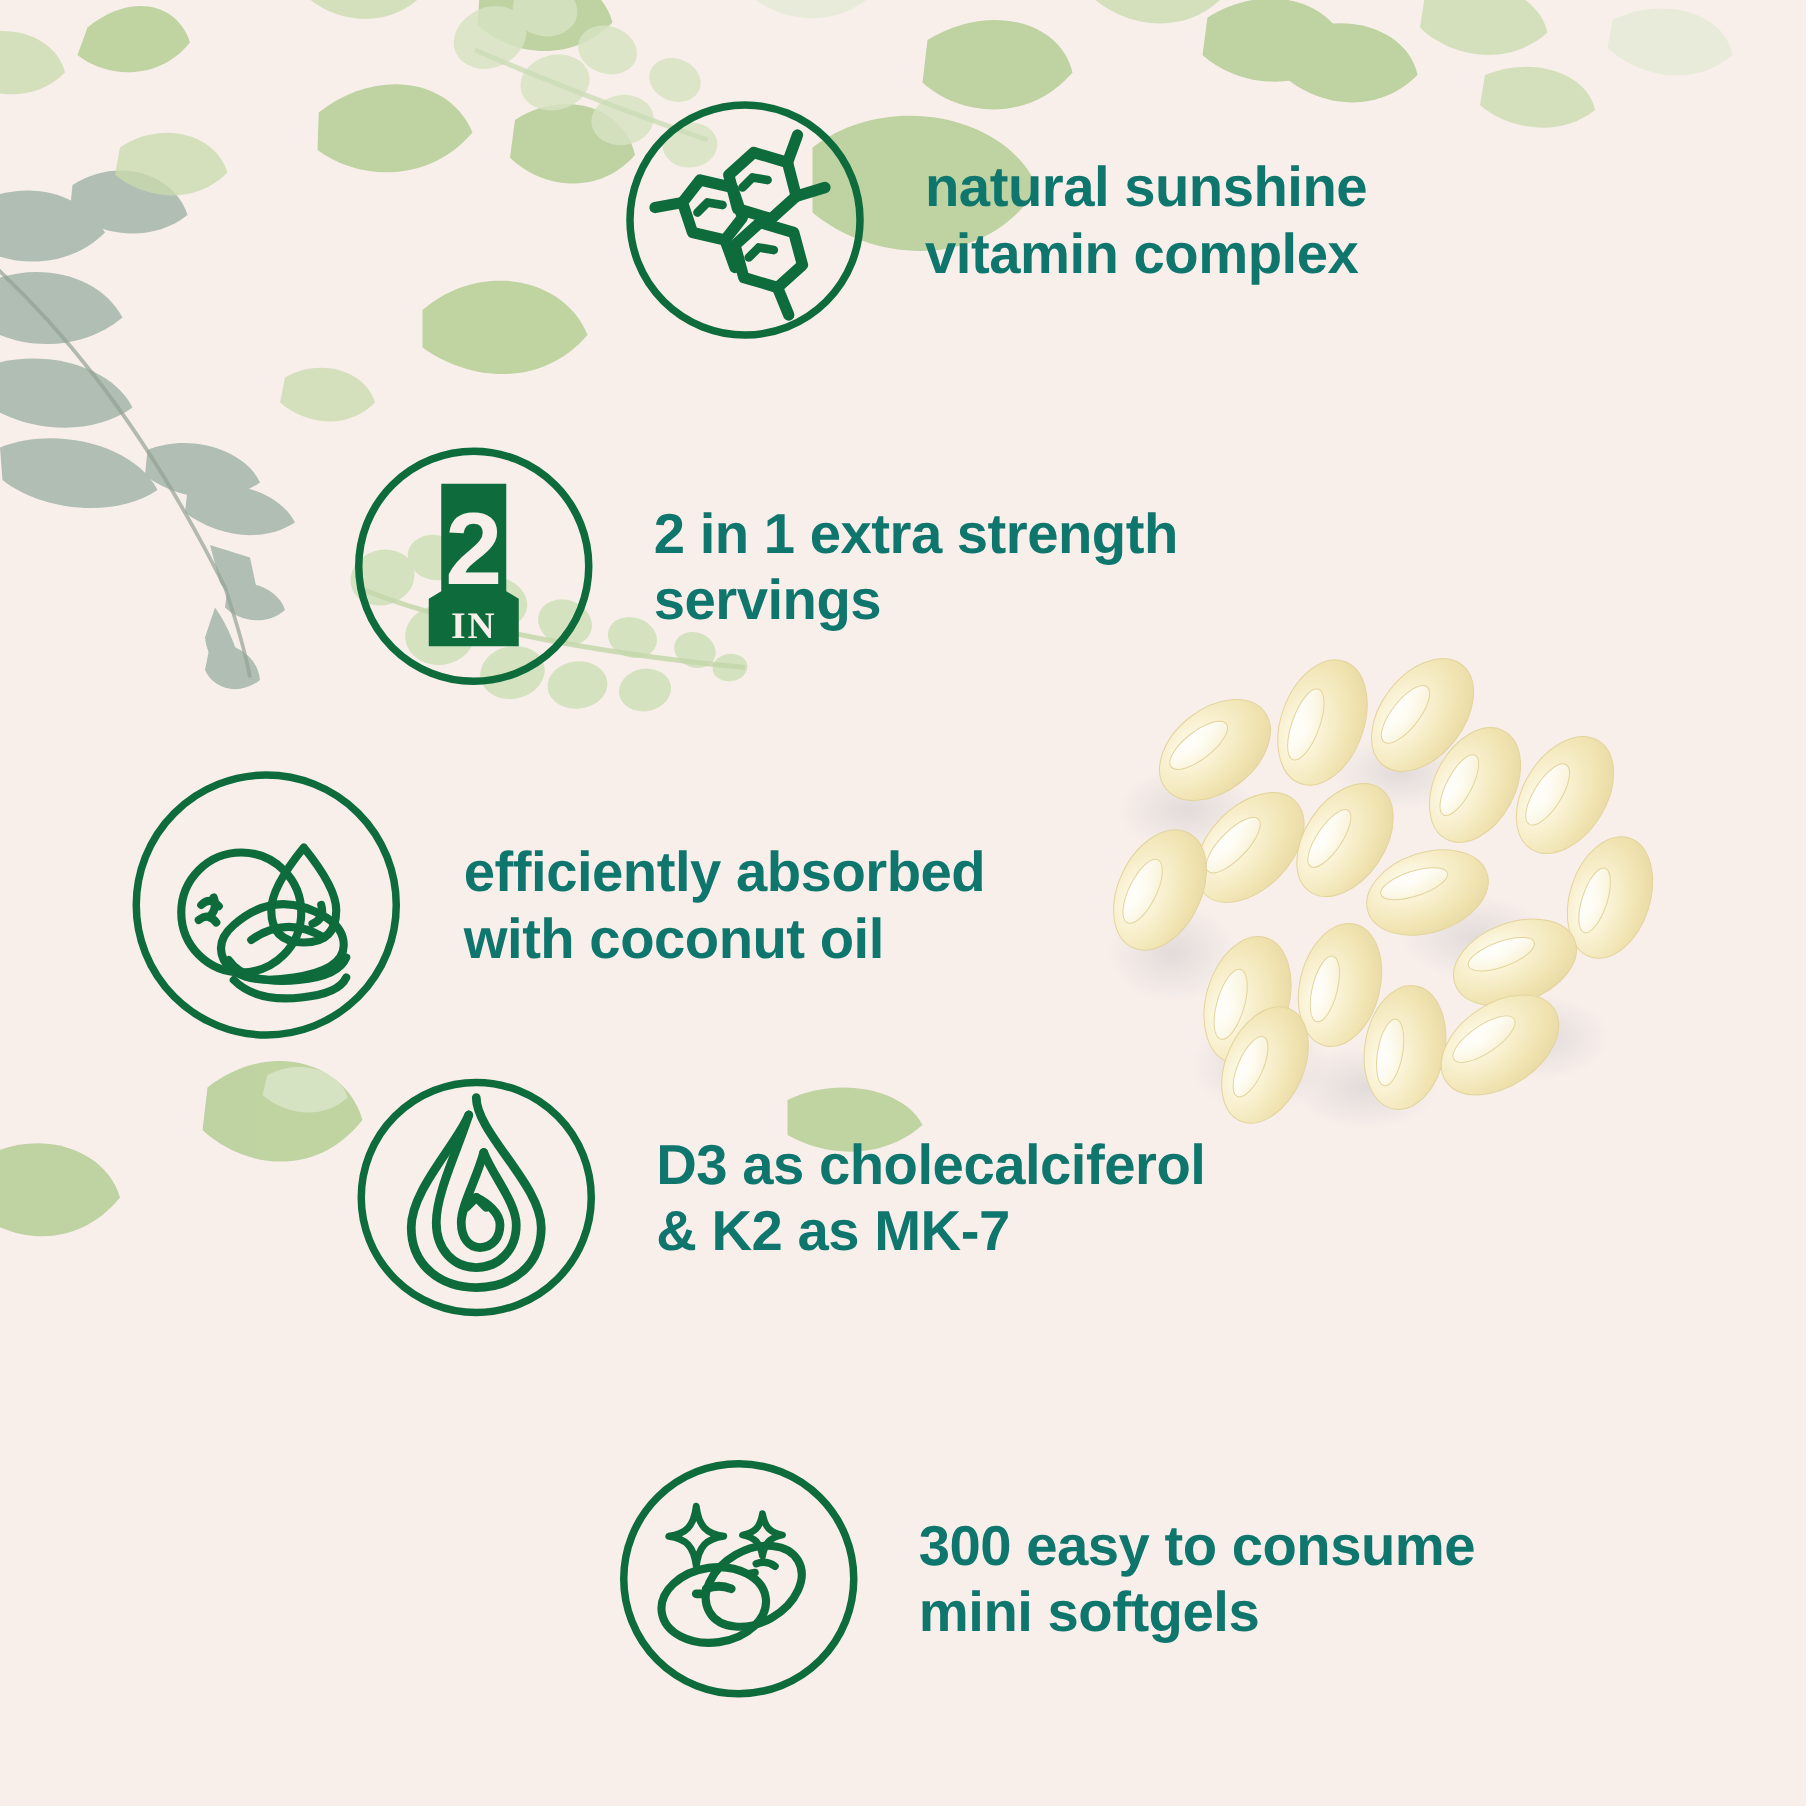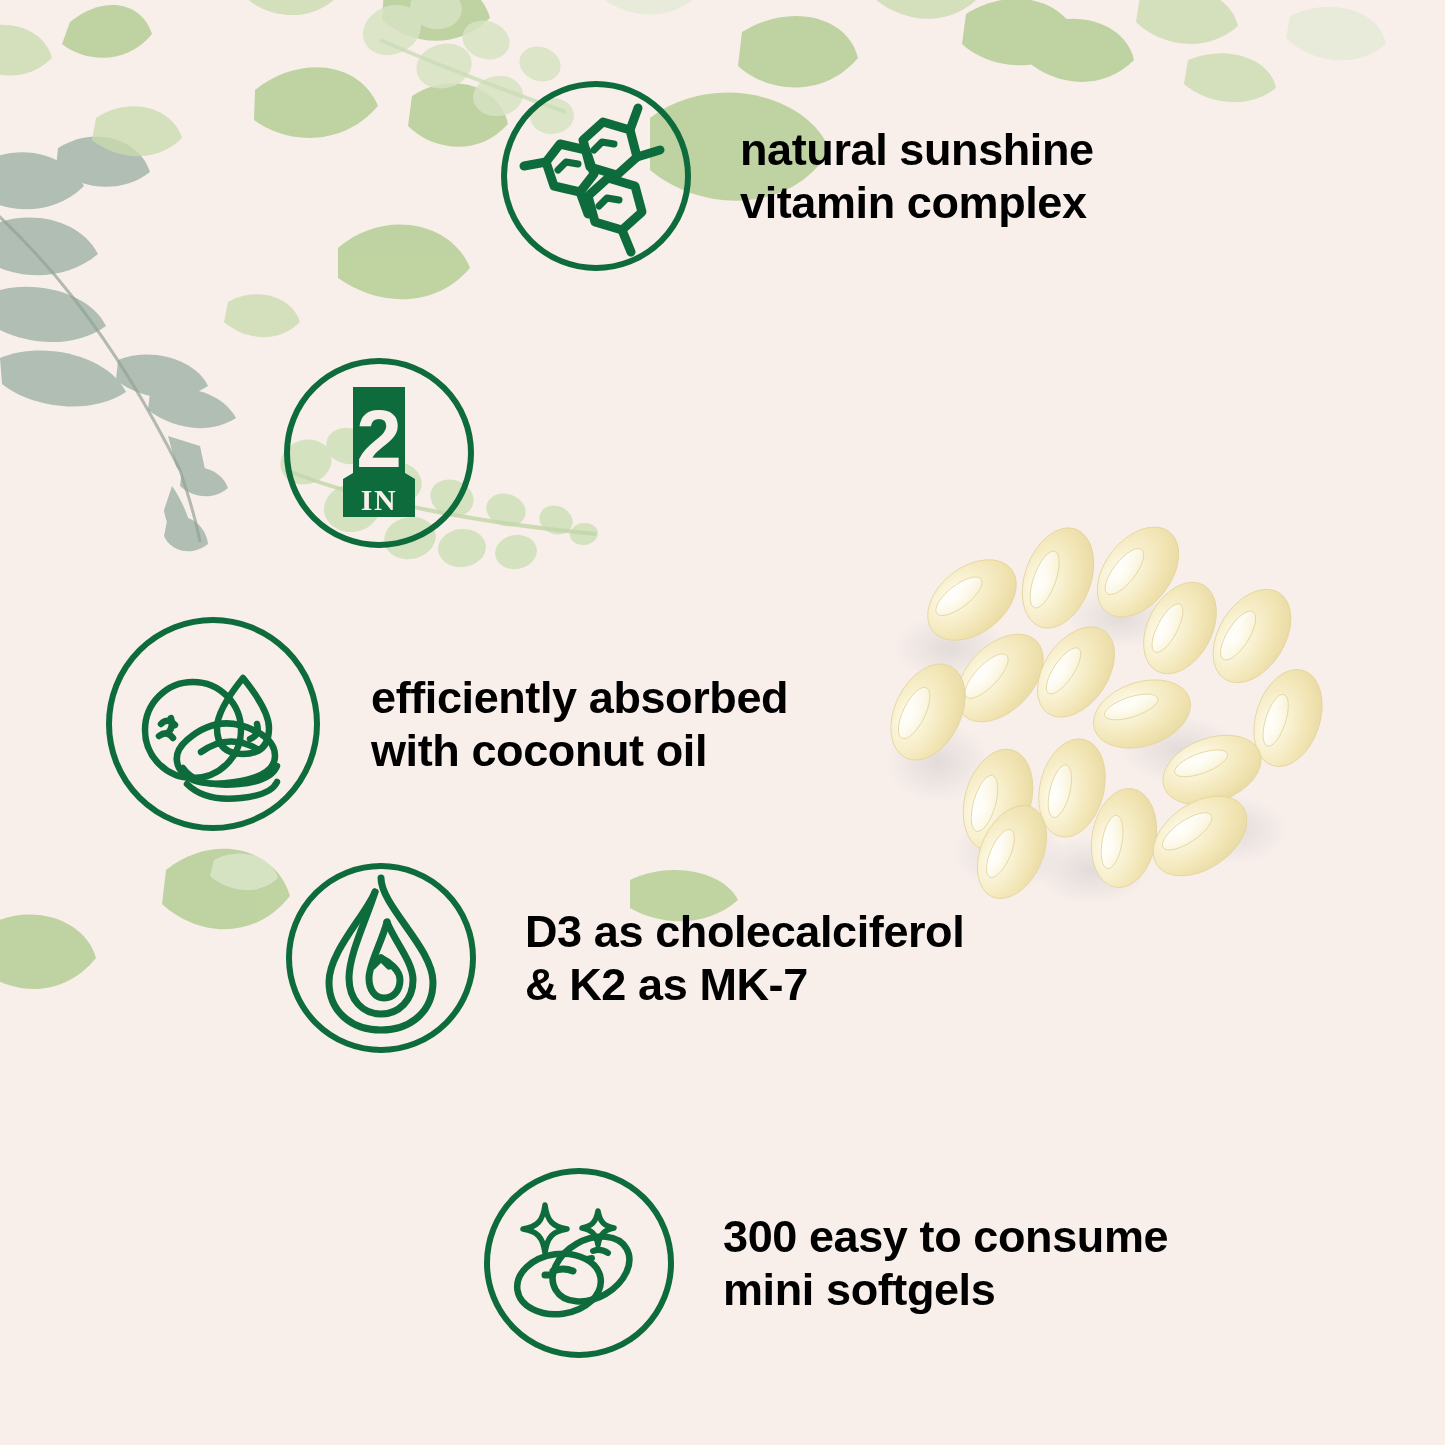--- a/index.html
+++ b/index.html
@@ -14,34 +14,34 @@
   
   .foliage{position:absolute;left:0;top:0;width:1445px;height:1445px;pointer-events:none;}
 
   
   .gels{position:absolute;left:880px;top:500px;width:470px;height:450px;}
 
   
   .feature{position:absolute;display:flex;align-items:center;}
   .badge{flex:0 0 auto;display:block;}
   .ftext{
-    color:#000000;
+    color:#0f766e;
     font-weight:700;
     font-size:45px;
     line-height:1.18;
     letter-spacing:-0.4px;
     margin-left:46px;
     white-space:pre-line;
   }
 
   .f1{left:498px;top:78px;}
   .f2{left:281px;top:355px;}
   .f3{left:101px;top:612px;}
   .f4{left:283px;top:860px;}
-  .f5{left:481px;top:1165px;}
+  .f5{left:493px;top:1165px;}
 </style>
 </head>
 <body>
 
 <div id="stage">
 
   <svg class="foliage" viewBox="0 0 1445 1445">
     <defs>
       <g id="lf">
         <path d="M0 0 C 34 -16 74 -8 92 14 C 70 40 28 46 -2 30 C -10 20 -8 8 0 0 Z"></path>
@@ -253,20 +253,22 @@
   </div>
 
   <div class="feature f2">
     <svg class="badge" width="196" height="196" viewBox="0 0 196 196">
       <ellipse cx="98" cy="98" rx="92" ry="92" fill="none" stroke="#0e6b3c" stroke-width="6"></ellipse>
 
       <path d="M72 32 L124 32 L124 118 L134 124 L134 162 L62 162 L62 124 L72 118 Z" fill="#0e6b3c"></path>
       <text x="98" y="112" text-anchor="middle" font-family="'Liberation Sans',sans-serif" font-weight="700" font-size="82" fill="#f8efeb">2</text>
       <text x="98" y="155" text-anchor="middle" font-family="'Liberation Serif',serif" font-weight="700" font-size="30" letter-spacing="1.5" fill="#f8efeb">IN</text>
     </svg>
+    <div class="ftext">2 in 1 extra strength
+servings</div>
   </div>
 
   <div class="feature f3">
     <svg class="badge" width="224" height="224" viewBox="0 0 224 224">
       <ellipse cx="112" cy="112" rx="104" ry="104" fill="none" stroke="#0e6b3c" stroke-width="6"></ellipse>
       <g fill="none" stroke="#0e6b3c" stroke-width="6.5" stroke-linecap="round" stroke-linejoin="round">
 
         <circle cx="92" cy="118" r="48"></circle>
 
         <path d="M60 112 q7 -7 14 1"></path>

